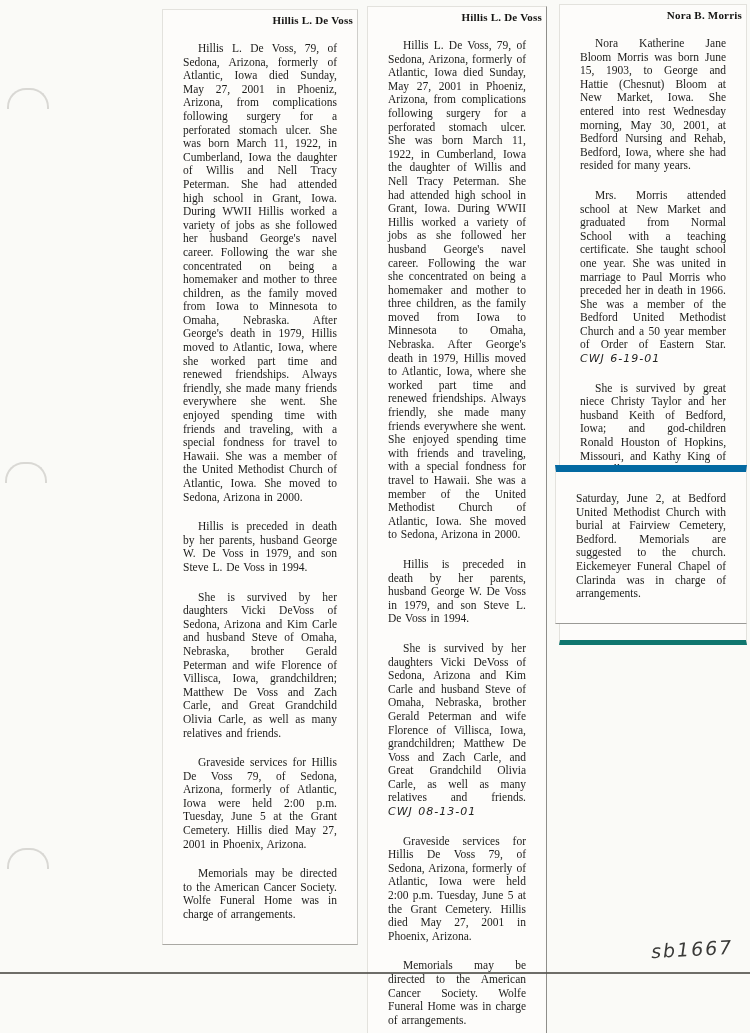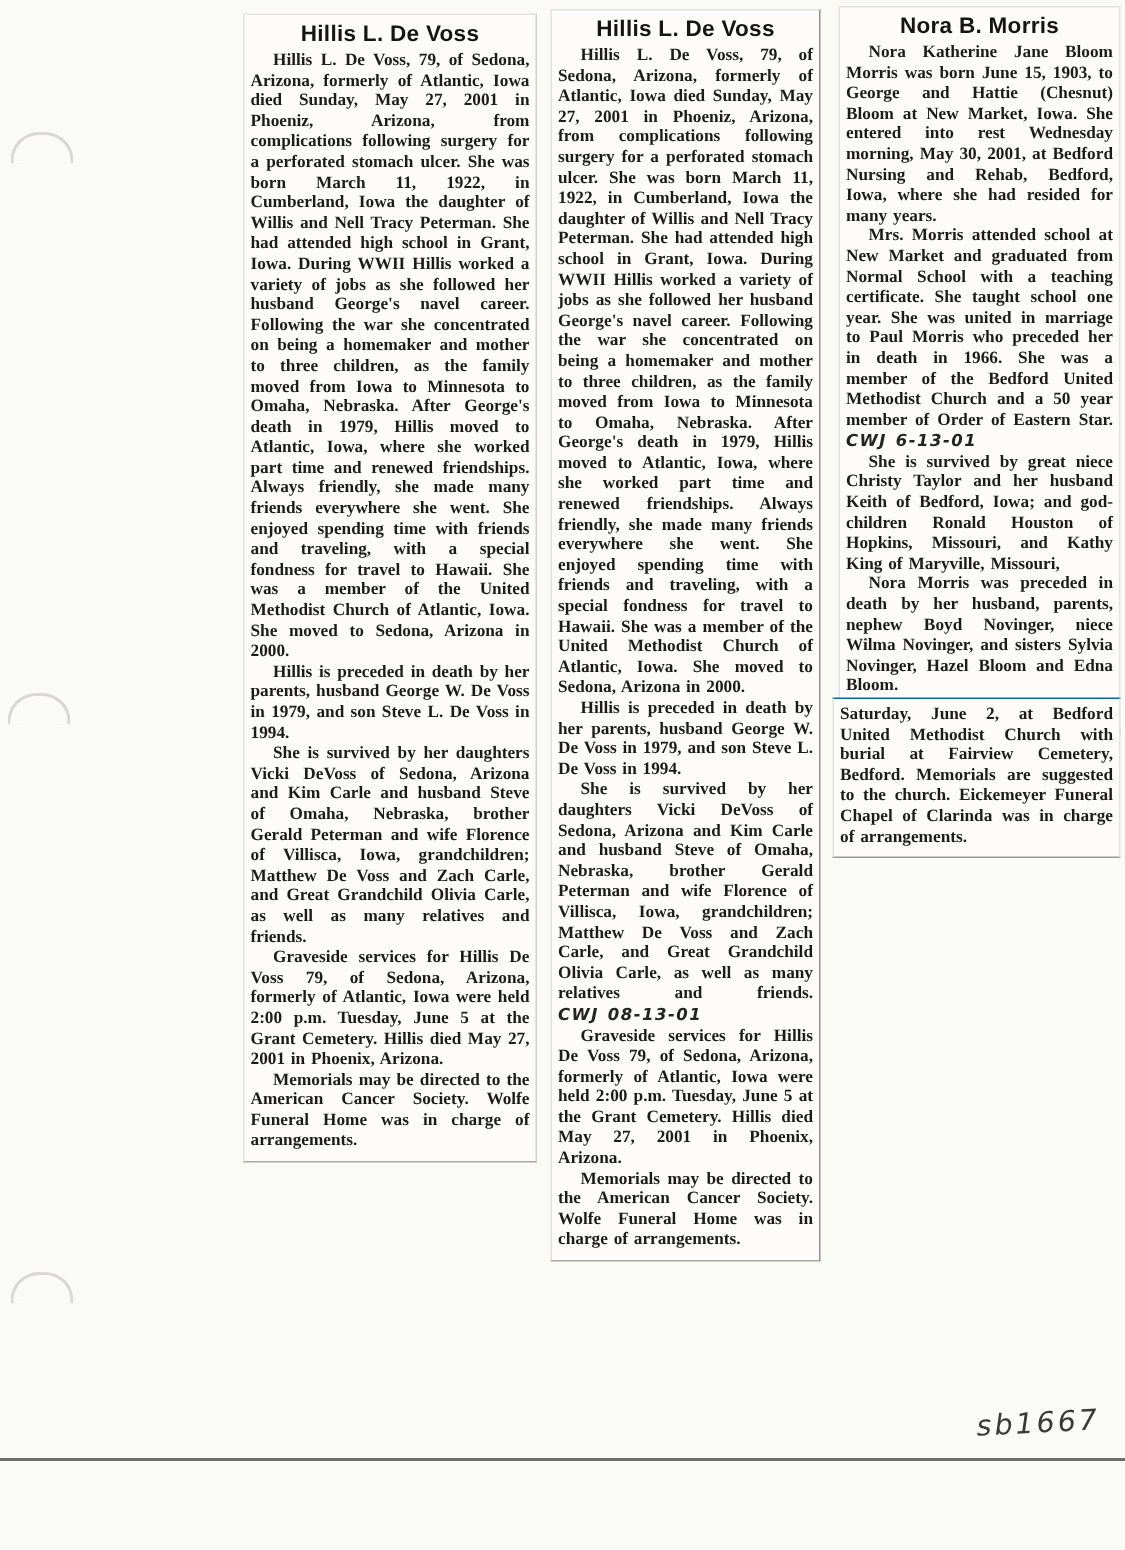--- a/index.html
+++ b/index.html
@@ -29,39 +29,38 @@
     position: absolute;
     background: #fdfcfa;
     border: 1px solid #e3e2dd;
     box-sizing: border-box;
     padding: 4px 4px 6px 4px;
     color: #1c1c1a;
   }
   .clip1 { left: 162px; top: 9px;  width: 196px; border-bottom: 1px solid #a9a8a3; border-right: 1px solid #cfceca; }
   .clip2 { left: 367px; top: 6px;  width: 180px; border-bottom: 1px solid #a9a8a3; border-right: 1px solid #8f8e8a; }
   .clip3 { left: 559px; top: 4px;  width: 188px; border-bottom: 5px solid #0f766e; }
-  .clip4 { left: 555px; top: 465px; width: 192px; border-bottom: 1px solid #9a9995; border-top: 1px solid #0369a1; }
+  .clip4 { left: 555px; top: 465px; width: 192px; border-bottom: 1px solid #9a9995; border-top: 7px solid #0369a1; }
 
   .clipping h2 {
     margin: 0 0 3px 0;
-    font-family: Liberation Sans, sans-serif;
+    font-family: Liberation Serif, serif;
     font-weight: bold;
-    font-size: 15px;
-    text-align: center;
+    font-size: 11px;
+    text-align: right;
     letter-spacing: 0.2px;
     color: #151513;
   }
   .clipping p {
-    margin: 0;
+    margin: 16px;
     font-size: 11.5px;
     line-height: 13.6px;
     text-align: justify;
     text-indent: 15px;
     word-spacing: 1px;
-    font-weight: bold;
   }
   .clipping p.no-indent { text-indent: 0; }
   .clipping p.stretch-last { text-align-last: justify; }
 
   
   .hand {
     font-family: "DejaVu Sans", sans-serif;
     font-style: italic;
     color: #242422;
     letter-spacing: 1px;
@@ -111,21 +110,21 @@
     <p>Hillis L. De Voss, 79, of Sedona, Arizona, formerly of Atlantic, Iowa died Sunday, May 27, 2001 in Phoeniz, Arizona, from complications following surgery for a perforated stomach ulcer. She was born March 11, 1922, in Cumberland, Iowa the daughter of Willis and Nell Tracy Peterman. She had attended high school in Grant, Iowa. During WWII Hillis worked a variety of jobs as she followed her husband George's navel career. Following the war she concentrated on being a homemaker and mother to three children, as the family moved from Iowa to Minnesota to Omaha, Nebraska. After George's death in 1979, Hillis moved to Atlantic, Iowa, where she worked part time and renewed friendships. Always friendly, she made many friends everywhere she went. She enjoyed spending time with friends and traveling, with a special fondness for travel to Hawaii. She was a member of the United Methodist Church of Atlantic, Iowa. She moved to Sedona, Arizona in 2000.</p>
     <p>Hillis is preceded in death by her parents, husband George W. De Voss in 1979, and son Steve L. De Voss in 1994.</p>
     <p><span>She is survived by her daughters Vicki DeVoss of Sedona, Arizona and Kim Carle and husband Steve of Omaha, Nebraska, brother Gerald Peterman and wife Florence of Villisca, Iowa, grandchildren; Matthew De Voss and Zach Carle, and Great Grandchild Olivia Carle, as well as many relatives and friends.</span> <span class="hand hand-inline">CWJ 08-13-01</span></p>
     <p>Graveside services for Hillis De Voss 79, of Sedona, Arizona, formerly of Atlantic, Iowa were held 2:00 p.m. Tuesday, June 5 at the Grant Cemetery. Hillis died May 27, 2001 in Phoenix, Arizona.</p>
     <p>Memorials may be directed to the American Cancer Society. Wolfe Funeral Home was in charge of arrangements.</p>
   </article>
 
   <article class="clipping clip3">
     <h2>Nora B. Morris</h2>
     <p>Nora Katherine Jane Bloom Morris was born June 15, 1903, to George and Hattie (Chesnut) Bloom at New Market, Iowa. She entered into rest Wednesday morning, May 30, 2001, at Bedford Nursing and Rehab, Bedford, Iowa, where she had resided for many years.</p>
-    <p><span>Mrs. Morris attended school at New Market and graduated from Normal School with a teaching certificate. She taught school one year. She was united in marriage to Paul Morris who preceded her in death in 1966. She was a member of the Bedford United Methodist Church and a 50 year member of Order of Eastern Star.</span> <span class="hand hand-inline">CWJ 6-13-01</span></p>
+    <p><span>Mrs. Morris attended school at New Market and graduated from Normal School with a teaching certificate. She taught school one year. She was united in marriage to Paul Morris who preceded her in death in 1966. She was a member of the Bedford United Methodist Church and a 50 year member of Order of Eastern Star.</span> <span class="hand hand-inline">CWJ 6-19-01</span></p>
     <p>She is survived by great niece Christy Taylor and her husband Keith of Bedford, Iowa; and god-children Ronald Houston of Hopkins, Missouri, and Kathy King of Maryville, Missouri,</p>
     <p>Nora Morris was preceded in death by her husband, parents, nephew Boyd Novinger, niece Wilma Novinger, and sisters Sylvia Novinger, Hazel Bloom and Edna Bloom.</p>
     <p class="stretch-last">Funeral services were held</p>
   </article>
 
   <article class="clipping clip4">
     <p class="no-indent">Saturday, June 2, at Bedford United Methodist Church with burial at Fairview Cemetery, Bedford. Memorials are suggested to the church. Eickemeyer Funeral Chapel of Clarinda was in charge of arrangements.</p>
   </article>
 
   <div class="catalog-code">sb1667</div>

